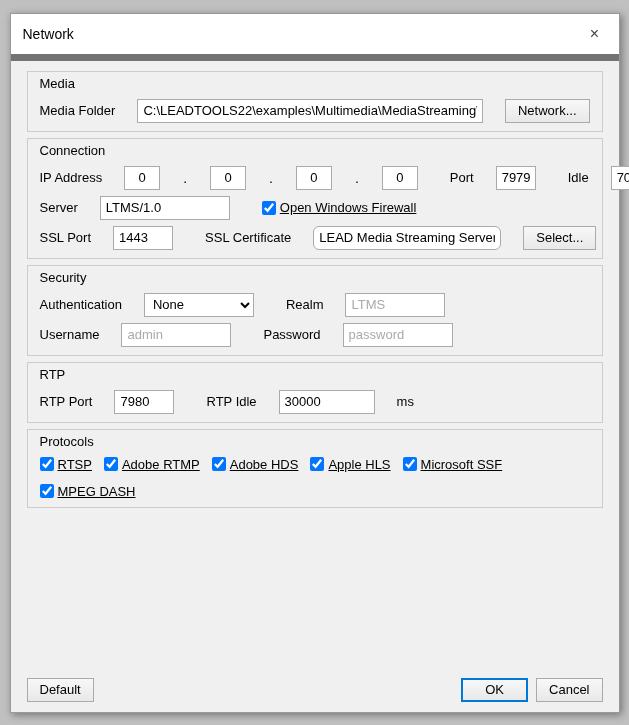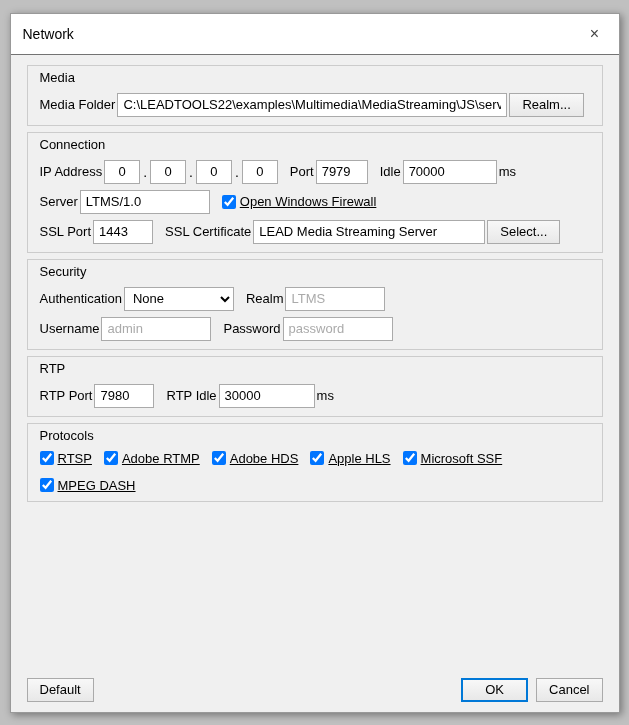--- a/index.html
+++ b/index.html
@@ -17,21 +17,21 @@
       background: #f0f0f0;
       border: 1px solid #999;
       box-shadow: 2px 2px 8px rgba(0,0,0,0.4);
       width: 610px;
       min-height: 700px;
       display: flex;
       flex-direction: column;
     }
     .title-bar {
       background: #fff;
-      border-bottom: 1px solid #737373;
+      border-bottom: 7px solid #737373;
       padding: 8px 12px;
       display: flex;
       align-items: center;
       justify-content: space-between;
       font-size: 14px;
       font-weight: 400;
       color: #000;
     }
     .close-btn {
       width: 24px;
@@ -61,21 +61,21 @@
     }
     .section-label {
       font-weight: 400;
       color: #000;
       margin-bottom: 8px;
       font-size: 13px;
     }
     .row {
       display: flex;
       align-items: center;
-      gap: 2px;
+      gap: 22px;
       margin-bottom: 6px;
     }
     .row:last-child { margin-bottom: 0; }
     .field-label {
       color: #000;
       white-space: nowrap;
       font-size: 13px;
     }
     input[type="text"] {
       border: 1px solid #aaa;
@@ -83,25 +83,25 @@
       padding: 2px 5px;
       font-size: 13px;
       height: 24px;
       outline: none;
       color: #000;
     }
     input[type="text"]::placeholder { color: #aaa; }
     .input-media-folder { width: 390px; }
     .input-ip { width: 36px; text-align: center; }
     .dot { font-size: 14px; color: #000; margin: 0 1px; }
-    .input-port { width: 52px; }
+    .input-port { width: 40px; }
     .input-idle { width: 94px; }
     .input-server { width: 130px; }
     .input-sslport { width: 60px; }
-    .input-sslcert { width: 232px; }
+    .input-sslcert { width: 232px; border-radius: 6px; }
     .input-realm { width: 100px; }
     .input-username { width: 110px; }
     .input-password { width: 110px; }
     .input-rtpport { width: 60px; }
     .input-rtpidle { width: 96px; }
     .btn {
       border: 1px solid #aaa;
       background: linear-gradient(to bottom, #f8f8f8, #e8e8e8);
       padding: 2px 12px;
       font-size: 13px;
@@ -171,21 +171,21 @@
     </button>
   </div>
 
   <div class="dialog-body">
 
     <div class="section">
       <div class="section-label">Media</div>
       <div class="row">
         <span class="field-label">Media Folder</span>
         <input type="text" class="input-media-folder" value="C:\LEADTOOLS22\examples\Multimedia\MediaStreaming\JS\server\" style="">
-        <button class="btn">Realm...</button>
+        <button class="btn">Network...</button>
       </div>
     </div>
 
     <div class="section">
       <div class="section-label">Connection</div>
 
       <div class="row">
         <span class="field-label">IP Address</span>
         <input type="text" class="input-ip" value="0" style="">
         <span class="dot">.</span>

